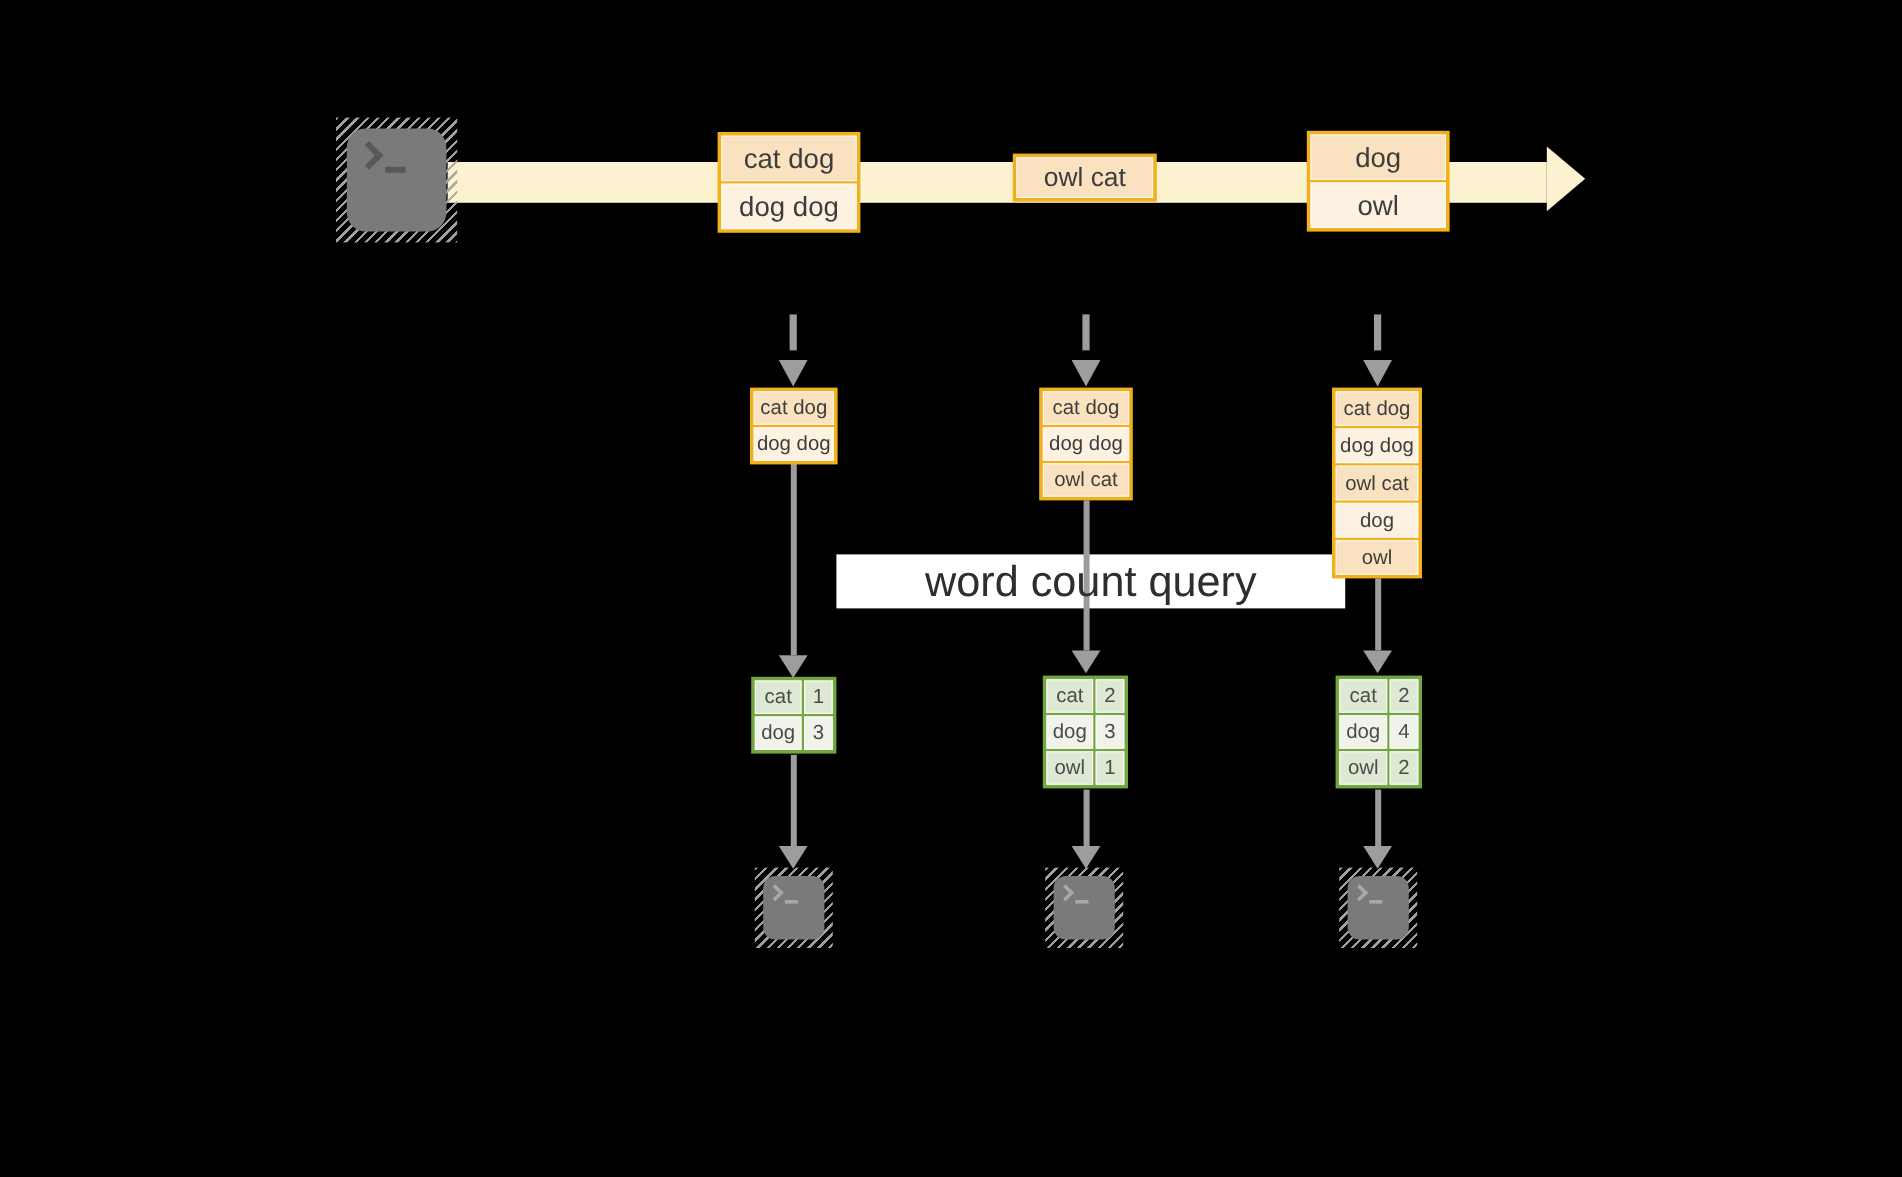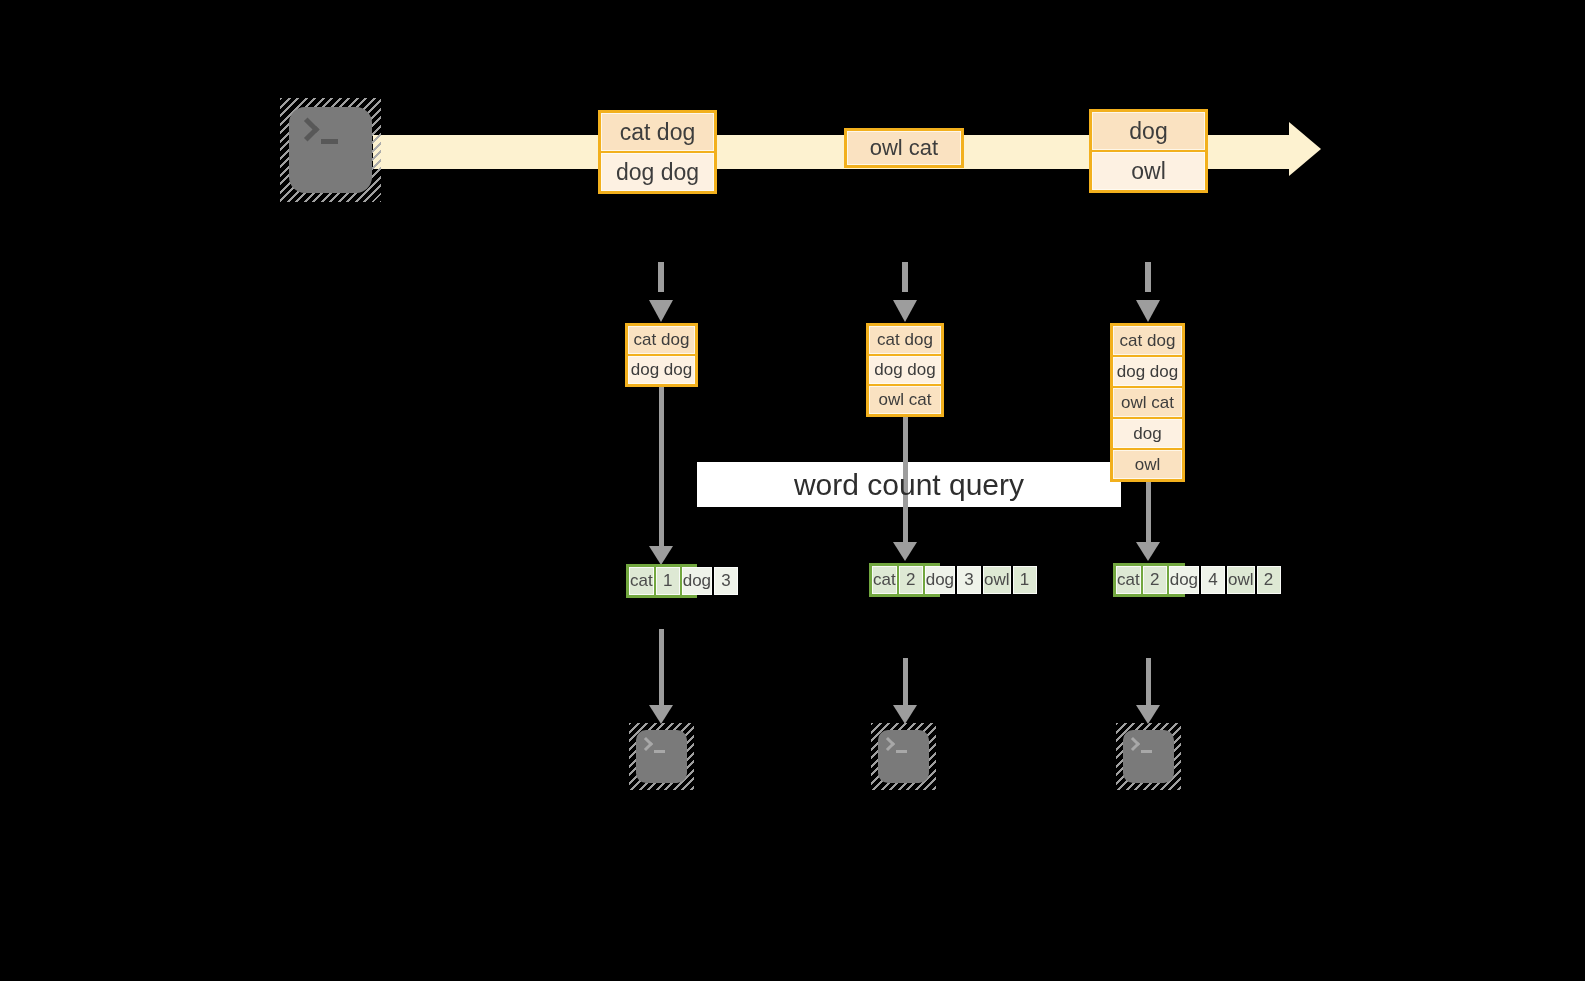--- a/index.html
+++ b/index.html
@@ -35,23 +35,23 @@
   
   .dash{position:absolute;width:6px;height:30px;background:#9d9d9d;z-index:2;}
   .dhead{position:absolute;width:0;height:0;z-index:2;
     border-left:12px solid transparent;border-right:12px solid transparent;border-top:22px solid #9d9d9d;}
   .vline{position:absolute;width:5px;background:#9d9d9d;z-index:2;}
   .vhead{position:absolute;width:0;height:0;z-index:2;
     border-left:12px solid transparent;border-right:12px solid transparent;border-top:19px solid #9d9d9d;}
   
   .qband{position:absolute;left:697px;top:462px;width:424px;height:45px;background:#ffffff;z-index:1;}
   .qlabel{position:absolute;left:697px;top:462px;width:424px;height:45px;z-index:3;
-    display:flex;align-items:center;justify-content:center;font-size:30px;color:#2e2e2e;}
+    display:flex;align-items:center;justify-content:center;font-size:36px;color:#2e2e2e;}
   
-  .gtable{position:absolute;background:#72a73f;padding:3px;display:flex;flex-direction:row;gap:2px;z-index:4;box-sizing:border-box;}
+  .gtable{position:absolute;background:#72a73f;padding:3px;display:flex;flex-direction:column;gap:2px;z-index:4;box-sizing:border-box;}
   .grow{display:flex;gap:2px;height:28px;}
   .gcell{display:flex;align-items:center;justify-content:center;color:#4b4b4b;font-size:17px;
     border:1px solid rgba(255,255,255,.8);box-sizing:border-box;}
   .gword{flex:1;}
   .gnum{width:24px;}
   .grow.dark .gcell{background:#dee9d4;}
   .grow.light .gcell{background:#eff3ea;}
 </style>
 </head>
 <body>

